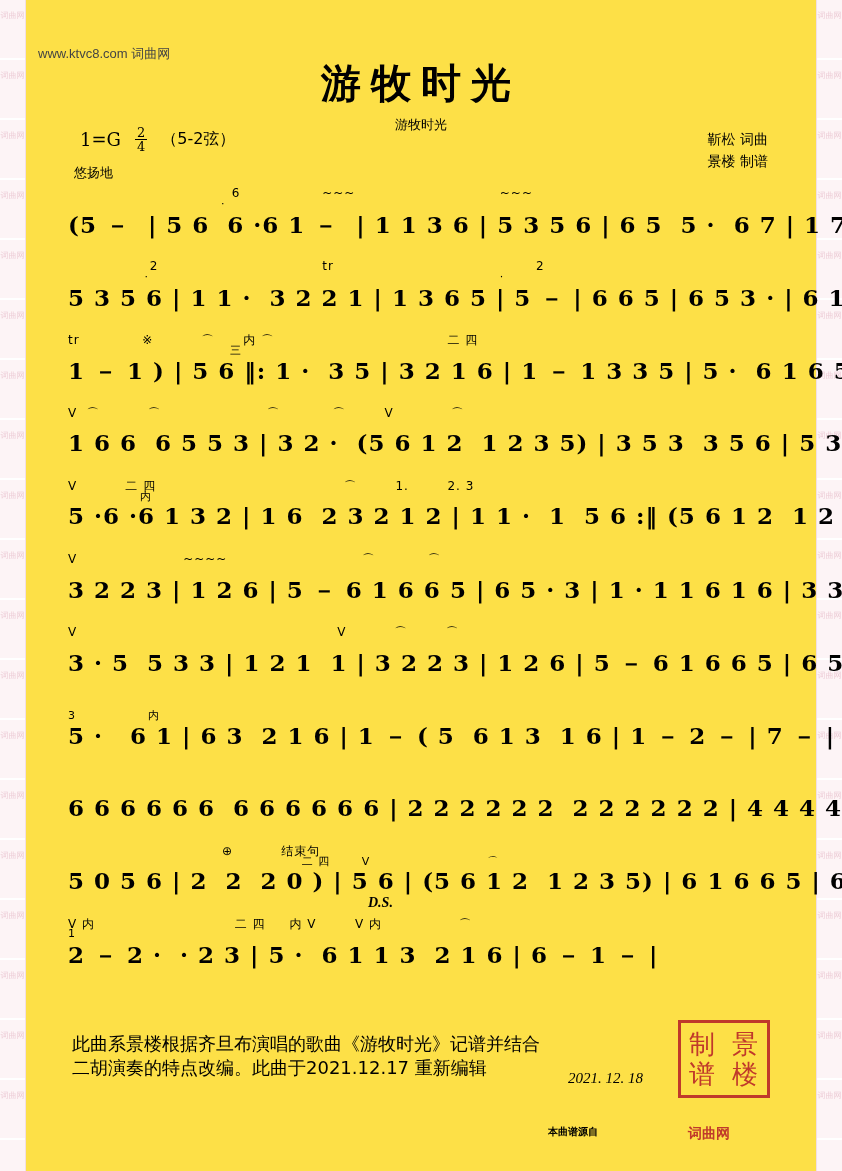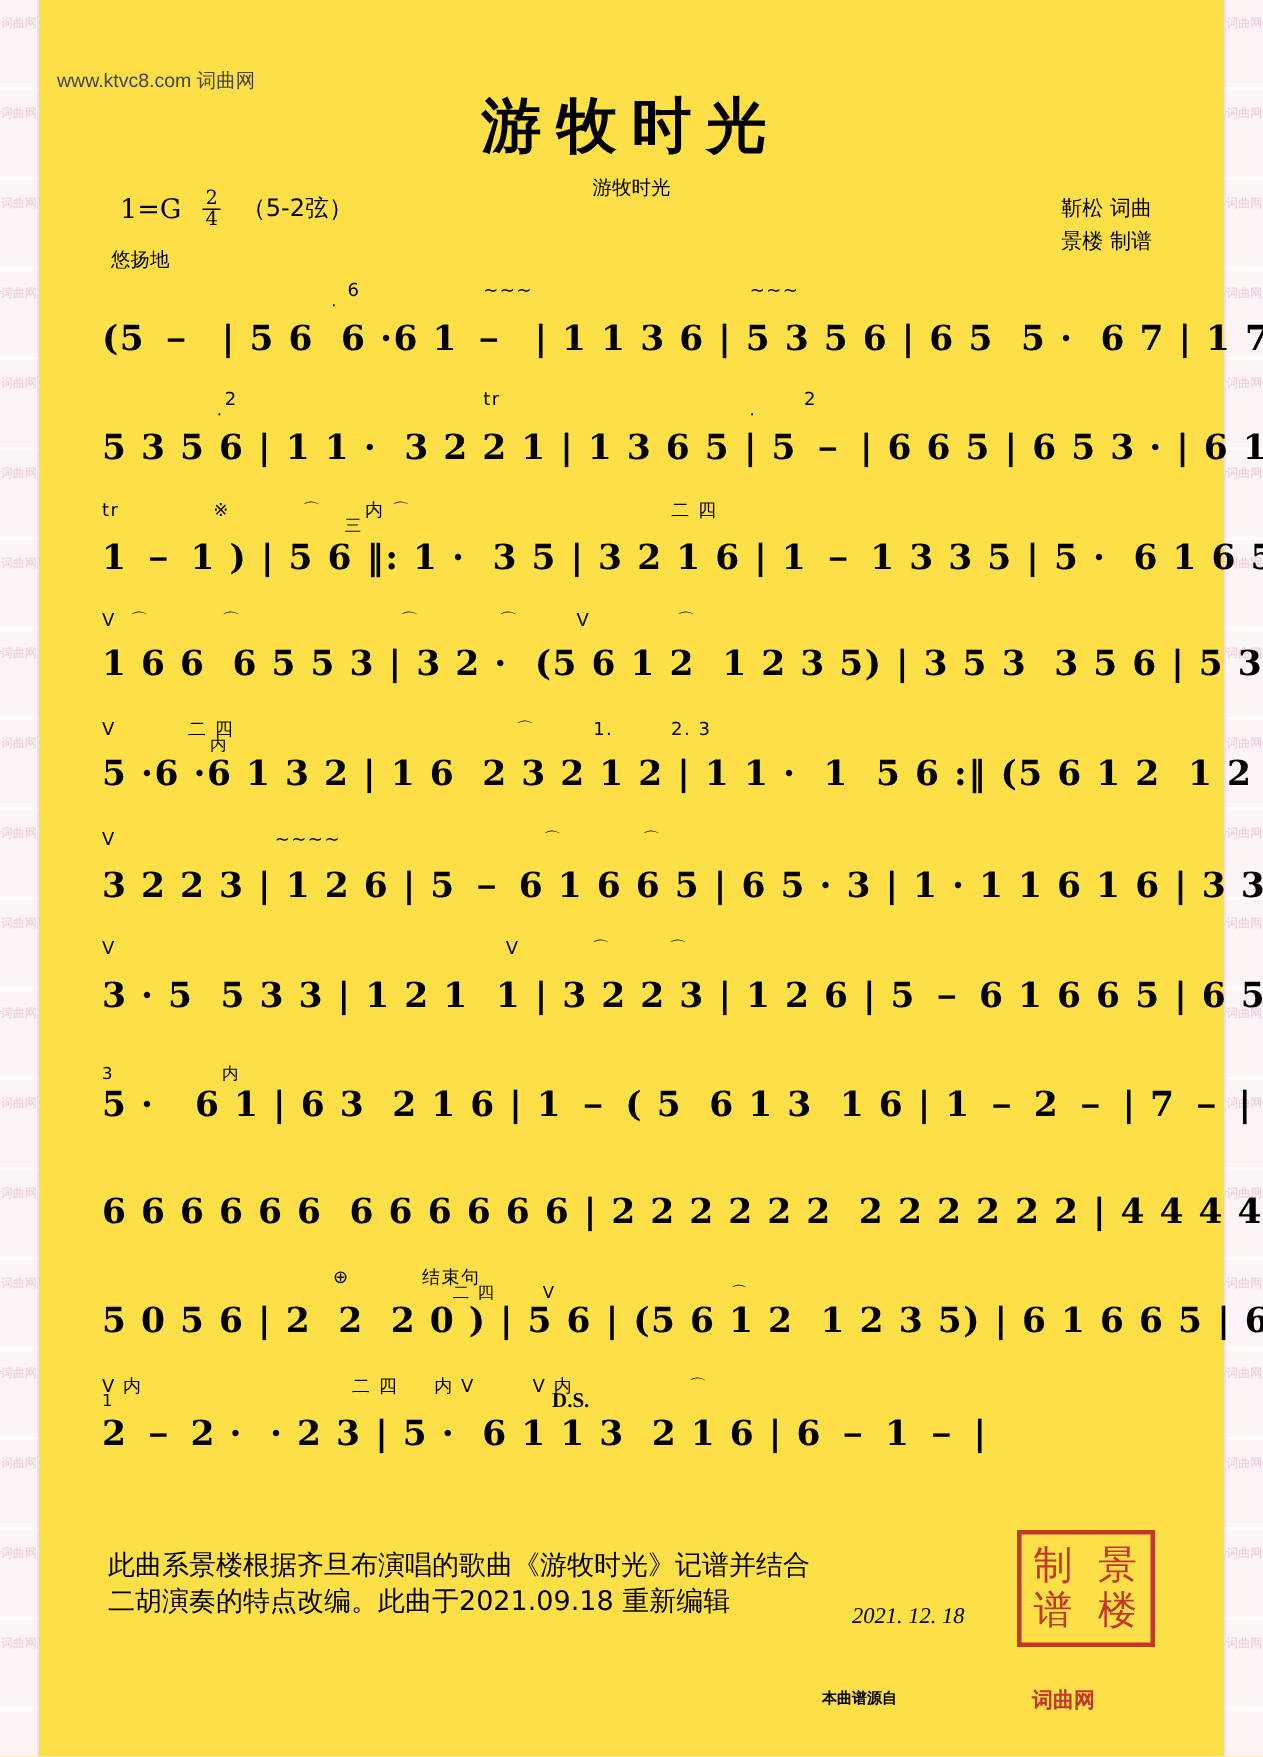--- a/index.html
+++ b/index.html
@@ -101,22 +101,22 @@
   }
   .line .marks2{
     position:absolute;left:0;top:11px;
     font-size:11px;
     letter-spacing:1px;
     color:#000;
     font-family:"DejaVu Sans", sans-serif;
   }
   .ds{
     position:absolute;
-    font-weight:bold;
-    font-size:14px;font-family:"Liberation Serif", serif;margin-top:32px;
+    font-style:italic;font-weight:bold;
+    font-size:14px;font-family:"Liberation Serif", serif;
   }
   .footnote{
     position:absolute;left:44px;top:1032px;
     font-size:18px;line-height:24px;color:#000;
     font-family:"DejaVu Sans", sans-serif;
     width:560px;
   }
   .date{
     position:absolute;left:540px;top:1070px;
     font-size:15px;font-style:italic;
@@ -284,21 +284,21 @@
       <div class="line">
         <div class="marks">Ⅴ 内                             二 四     内 Ⅴ        Ⅴ 内                ⌒</div>
         <div class="marks2">1                                                                     </div>
         <div class="notes">2 － 2 ·  · 2 3 | 5 ·  6 1 1 3  2 1 6 | 6 － 1 － |</div>
       </div>
 
     </div>
 
     <div class="footnote">
       <div>此曲系景楼根据齐旦布演唱的歌曲《游牧时光》记谱并结合</div>
-      <div>二胡演奏的特点改编。此曲于2021.09.18 重新编辑</div>
+      <div>二胡演奏的特点改编。此曲于2021.12.17 重新编辑</div>
     </div>
 
     <div class="date">2021. 12. 18</div>
 
     <div class="seal">
       <span>制谱</span>
       <span>景楼</span>
     </div>
 
     <div class="bottom-source">本曲谱源自</div>

